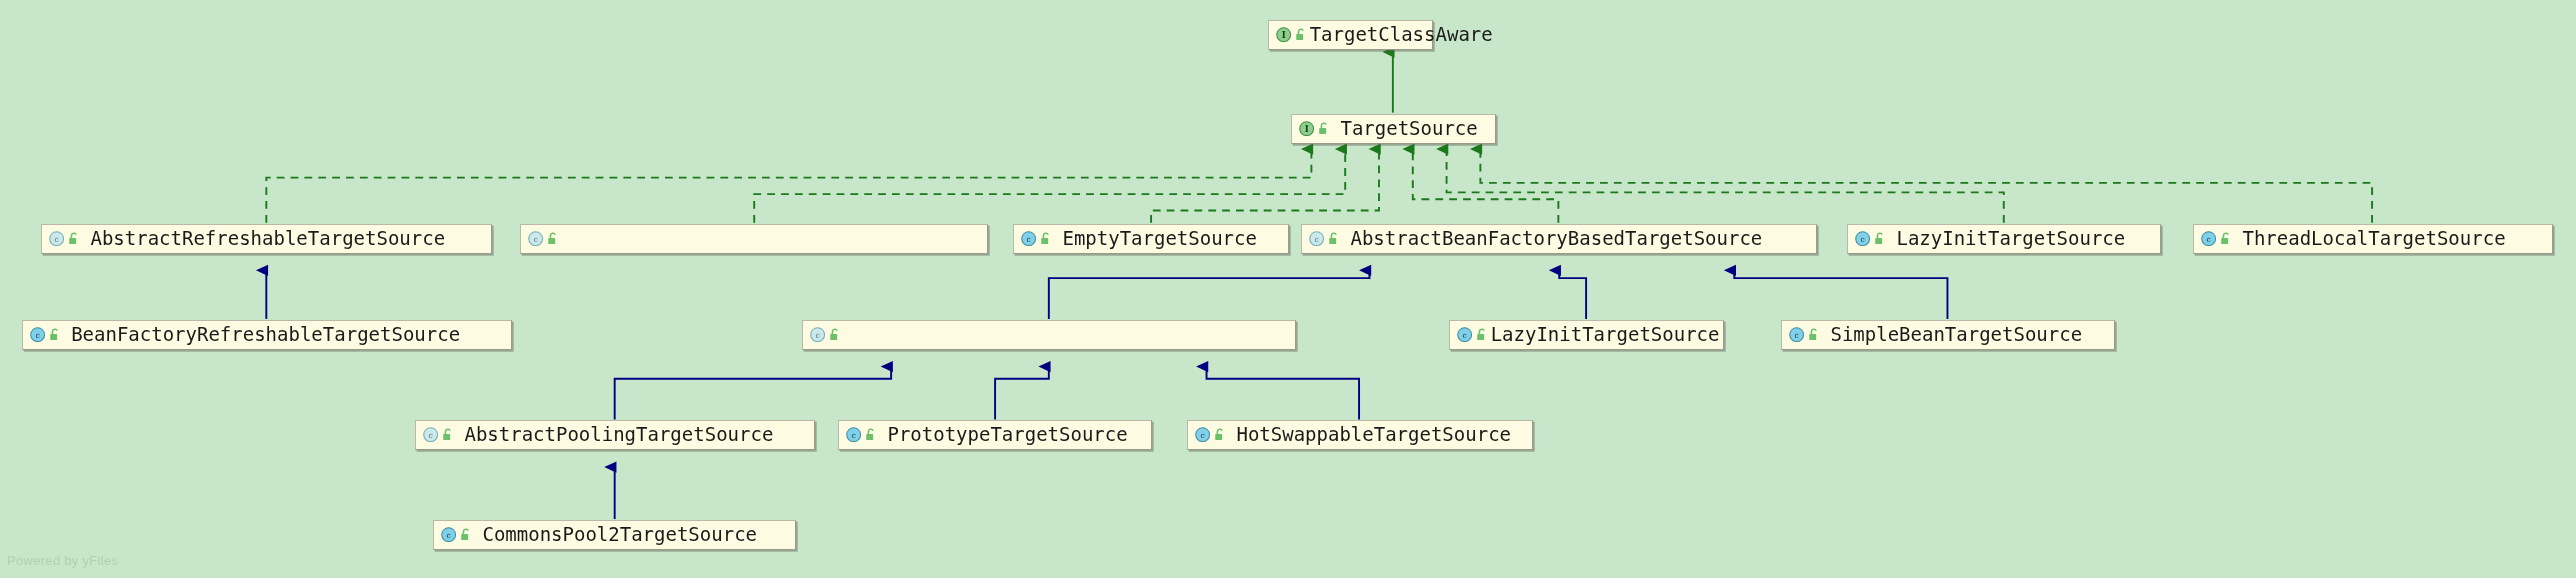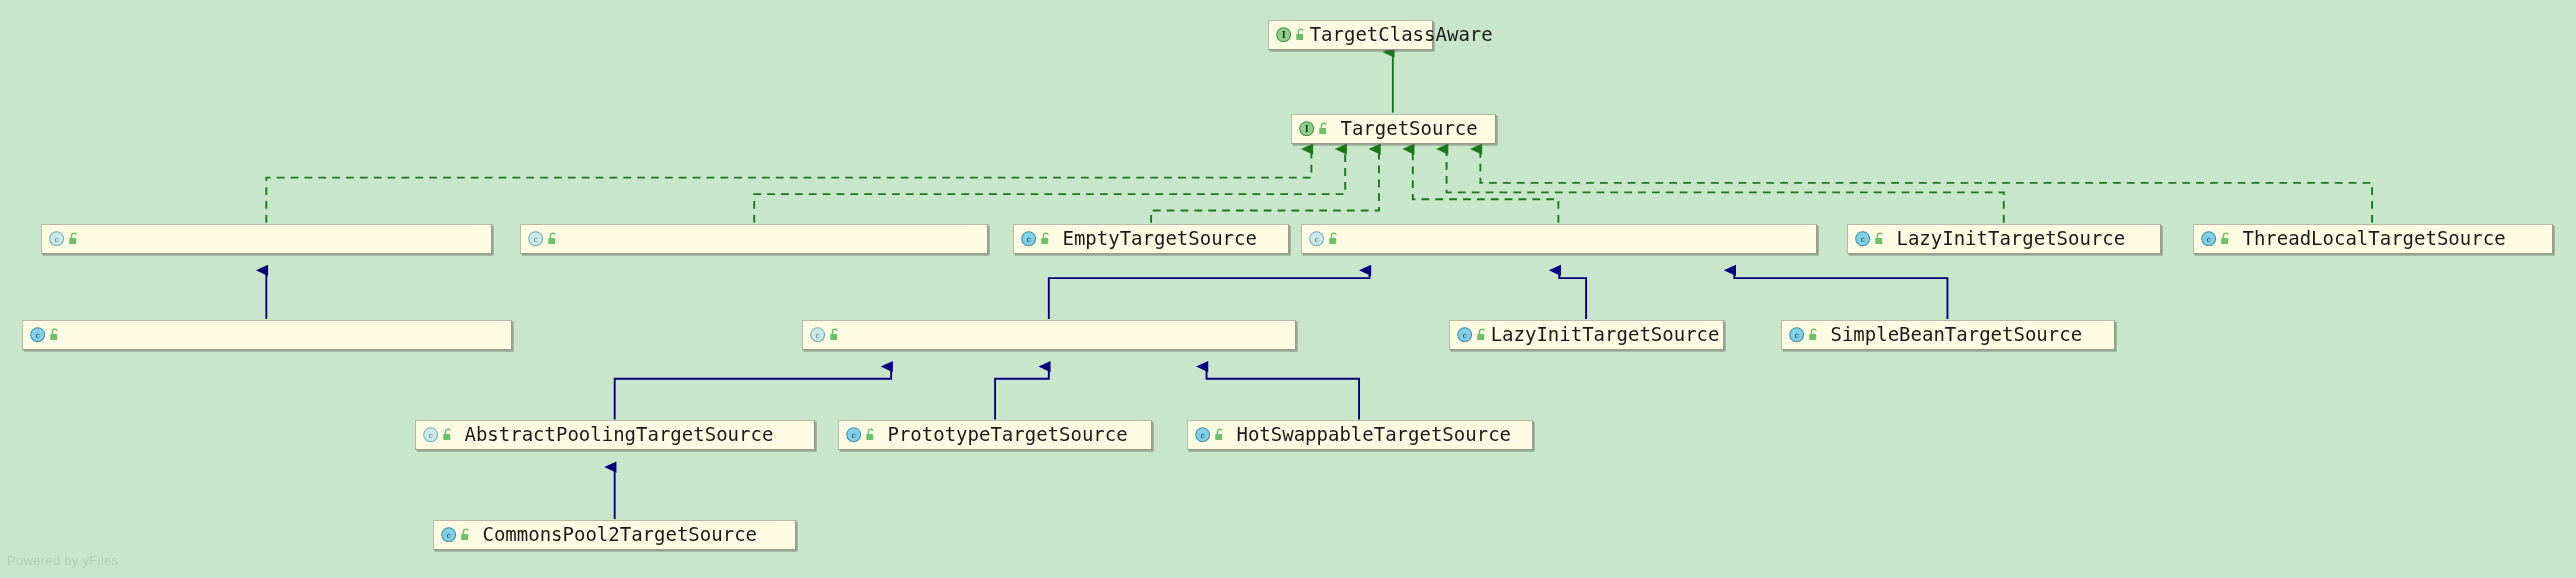--- a/index.html
+++ b/index.html
@@ -110,20 +110,21 @@
             <text x="10" y="13.8" text-anchor="middle" font-family="DejaVu Serif, serif" font-size="9" fill="#0d3a47">c</text>
           </svg>
         </span>
         <span class="ico">
           <svg width="14" height="15.6" viewBox="0 0 16 18">
             <path d="M5 8 V5.5 a3 3 0 0 1 5.6 -1.4" fill="none" stroke="#6cc06c" stroke-width="1.8"></path>
             <rect x="2.5" y="8" width="8" height="7" rx="1" fill="#6cc06c"></rect>
           </svg>
         </span>
         <span class="gap"></span>
+        <span class="lbl">AbstractRefreshableTargetSource</span>
       </div>
       <div class="node" style="left: 520px; top: 224px; width: 468px;">
         <span class="ico">
           <svg width="17.3" height="17.3" viewBox="0 0 20 20" opacity="0.72">
             <circle cx="10" cy="10" r="8" fill="#b9e2ee" stroke="#3e8fa6" stroke-width="1.2"></circle>
             <text x="10" y="13.8" text-anchor="middle" font-family="DejaVu Serif, serif" font-size="9" fill="#0d3a47">c</text>
           </svg>
         </span>
         <span class="ico">
           <svg width="14" height="15.6" viewBox="0 0 16 18">
@@ -156,20 +157,21 @@
             <text x="10" y="13.8" text-anchor="middle" font-family="DejaVu Serif, serif" font-size="9" fill="#0d3a47">c</text>
           </svg>
         </span>
         <span class="ico">
           <svg width="14" height="15.6" viewBox="0 0 16 18">
             <path d="M5 8 V5.5 a3 3 0 0 1 5.6 -1.4" fill="none" stroke="#6cc06c" stroke-width="1.8"></path>
             <rect x="2.5" y="8" width="8" height="7" rx="1" fill="#6cc06c"></rect>
           </svg>
         </span>
         <span class="gap"></span>
+        <span class="lbl">AbstractBeanFactoryBasedTargetSource</span>
       </div>
       <div class="node" style="left: 1847px; top: 224px; width: 314px;">
         <span class="ico">
           <svg width="17.3" height="17.3" viewBox="0 0 20 20" opacity="1">
             <circle cx="10" cy="10" r="8" fill="#7fd0e8" stroke="#3e8fa6" stroke-width="1.2"></circle>
             <text x="10" y="13.8" text-anchor="middle" font-family="DejaVu Serif, serif" font-size="9" fill="#0d3a47">c</text>
           </svg>
         </span>
         <span class="ico">
           <svg width="14" height="15.6" viewBox="0 0 16 18">
@@ -203,20 +205,21 @@
             <text x="10" y="13.8" text-anchor="middle" font-family="DejaVu Serif, serif" font-size="9" fill="#0d3a47">c</text>
           </svg>
         </span>
         <span class="ico">
           <svg width="14" height="15.6" viewBox="0 0 16 18">
             <path d="M5 8 V5.5 a3 3 0 0 1 5.6 -1.4" fill="none" stroke="#6cc06c" stroke-width="1.8"></path>
             <rect x="2.5" y="8" width="8" height="7" rx="1" fill="#6cc06c"></rect>
           </svg>
         </span>
         <span class="gap"></span>
+        <span class="lbl">BeanFactoryRefreshableTargetSource</span>
       </div>
       <div class="node" style="left: 802px; top: 320px; width: 494px;">
         <span class="ico">
           <svg width="17.3" height="17.3" viewBox="0 0 20 20" opacity="0.72">
             <circle cx="10" cy="10" r="8" fill="#b9e2ee" stroke="#3e8fa6" stroke-width="1.2"></circle>
             <text x="10" y="13.8" text-anchor="middle" font-family="DejaVu Serif, serif" font-size="9" fill="#0d3a47">c</text>
           </svg>
         </span>
         <span class="ico">
           <svg width="14" height="15.6" viewBox="0 0 16 18">

